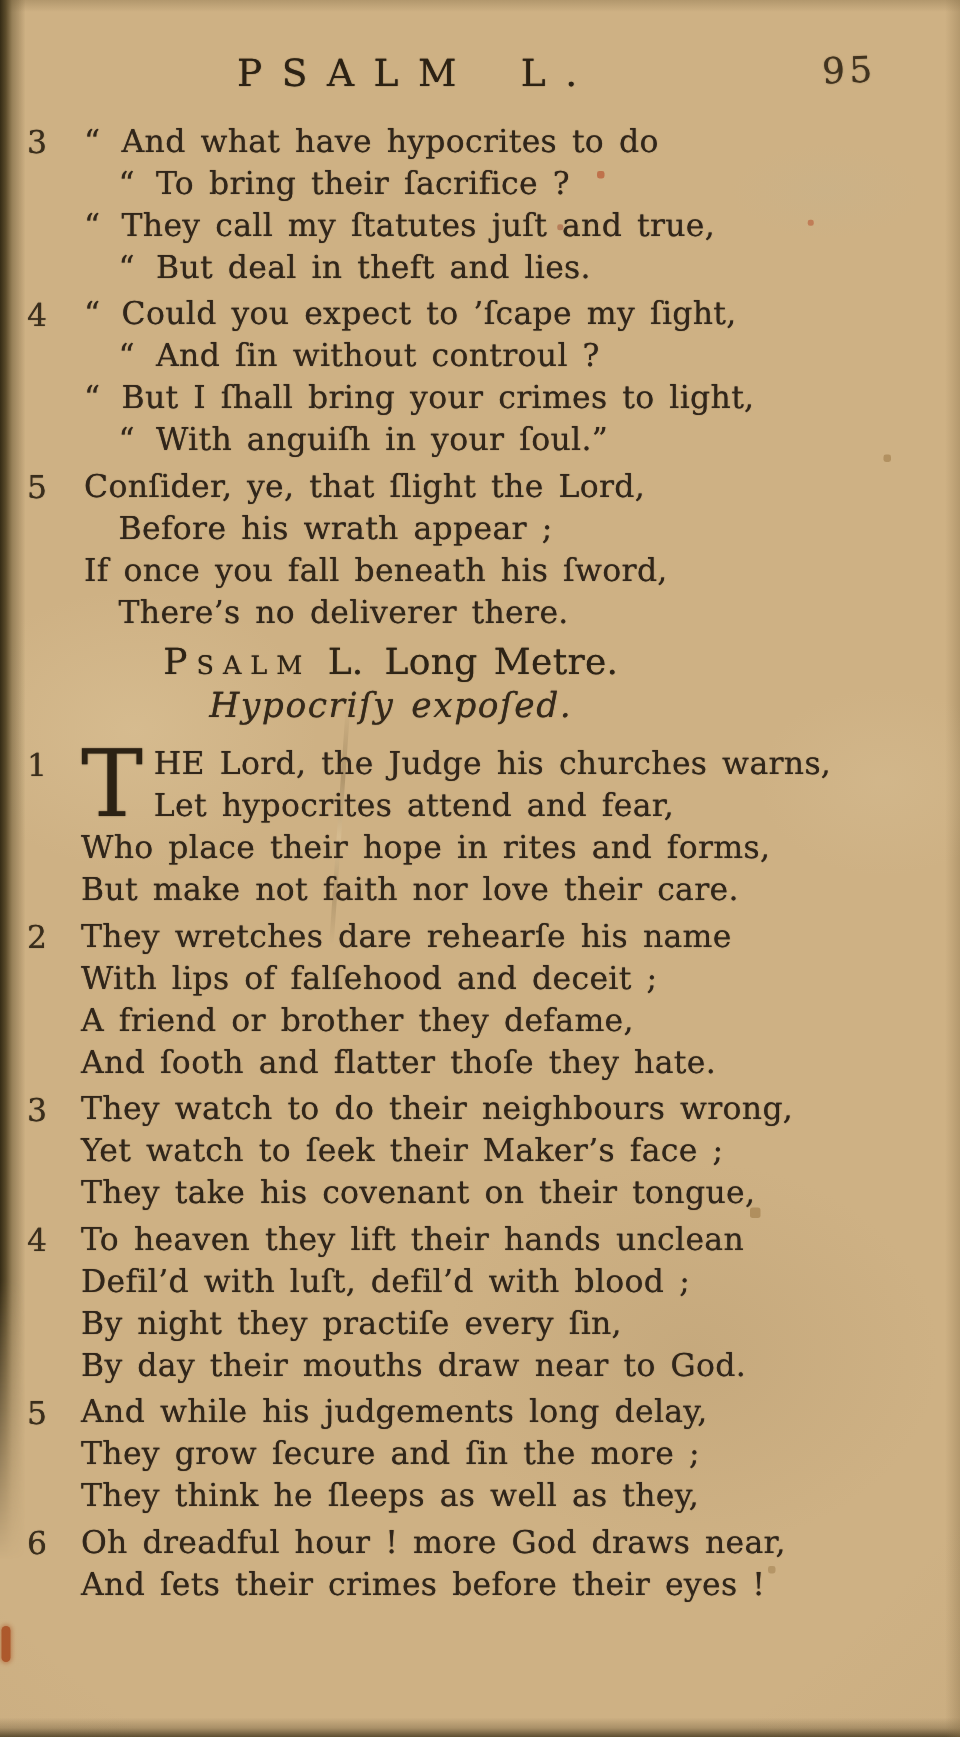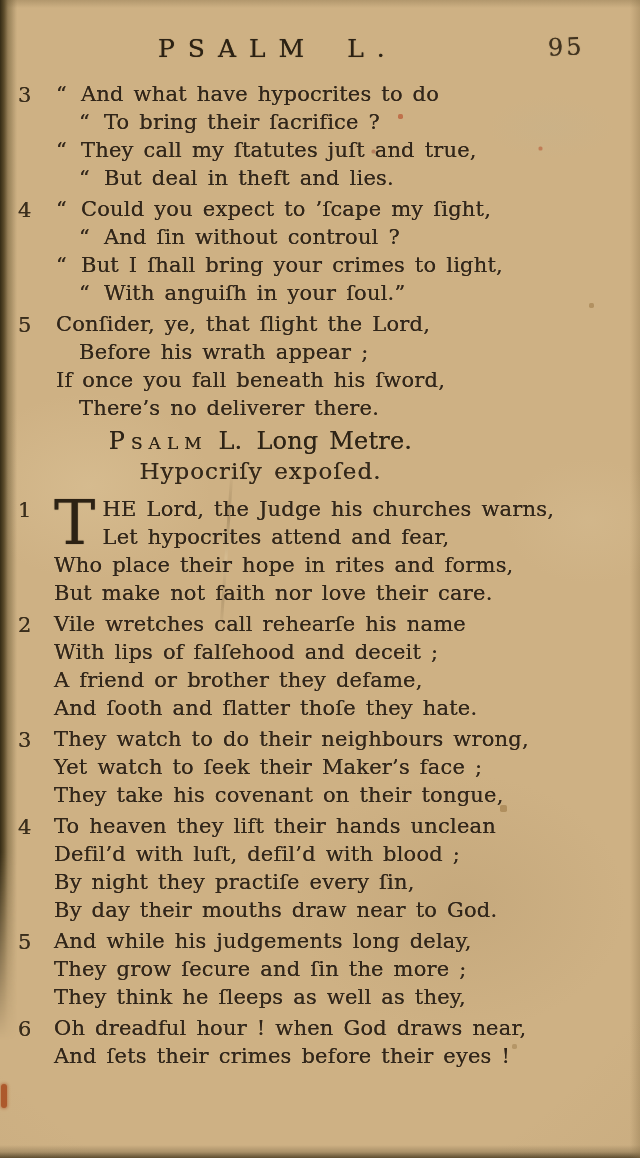--- a/index.html
+++ b/index.html
@@ -68,21 +68,21 @@
   .ind-1{padding-left:23px;}
   .q{display:inline-block;width:25px;letter-spacing:0;}
   .dropcap{
     float:left;font-size:62px;line-height:50px;height:52px;
     padding:3px 7px 0 0;color:#2c2214;text-shadow:0 0 1px rgba(44,34,20,.7);
   }
   .psalm-heading{margin:4px 0 9px 0;text-align:center;padding-right:55px;}
   .heading-line{font-size:24px;line-height:30px;color:#2e2416;}
   .sc{font-variant:small-caps;letter-spacing:6px;}
   .metre{margin-left:14px;}
-  .subtitle{font-size:23px;line-height:30px;letter-spacing:1px;color:#35291a;}
+  .subtitle{font-style:italic;font-size:23px;line-height:30px;letter-spacing:1px;color:#35291a;}
 </style>
 </head>
 <body>
 
 <div class="page">
   <div class="binding-edge"></div>
   <div class="crease"></div>
   <div class="red-mark"></div>
   <div class="specks"></div>
 
@@ -128,21 +128,21 @@
           <span class="dropcap">T</span>
           <div class="vline ind-0">HE Lord, the Judge his churches warns,</div>
           <div class="vline ind-0">Let hypocrites attend and fear,</div>
           <div class="vline ind-0">Who place their hope in rites and forms,</div>
           <div class="vline ind-0">But make not faith nor love their care.</div>
         </div>
       </div>
       <div class="verse long-metre">
         <span class="vnum">2</span>
         <div class="vlines">
-          <div class="vline ind-0">Vile wretches call rehearſe his name</div>
+          <div class="vline ind-0">They wretches dare rehearſe his name</div>
           <div class="vline ind-0">With lips of falſehood and deceit ;</div>
           <div class="vline ind-0">A friend or brother they defame,</div>
           <div class="vline ind-0">And ſooth and flatter thoſe they hate.</div>
         </div>
       </div>
       <div class="verse long-metre">
         <span class="vnum">3</span>
         <div class="vlines">
           <div class="vline ind-0">They watch to do their neighbours wrong,</div>
           <div class="vline ind-0">Yet watch to ſeek their Maker’s face ;</div>
@@ -162,18 +162,18 @@
         <span class="vnum">5</span>
         <div class="vlines">
           <div class="vline ind-0">And while his judgements long delay,</div>
           <div class="vline ind-0">They grow ſecure and ſin the more ;</div>
           <div class="vline ind-0">They think he ſleeps as well as they,</div>
         </div>
       </div>
       <div class="verse long-metre">
         <span class="vnum">6</span>
         <div class="vlines">
-          <div class="vline ind-0">Oh dreadful hour ! when God draws near,</div>
+          <div class="vline ind-0">Oh dreadful hour ! more God draws near,</div>
           <div class="vline ind-0">And ſets their crimes before their eyes !</div>
         </div>
       </div>
     </div>
 </div>
 
 </body></html>

